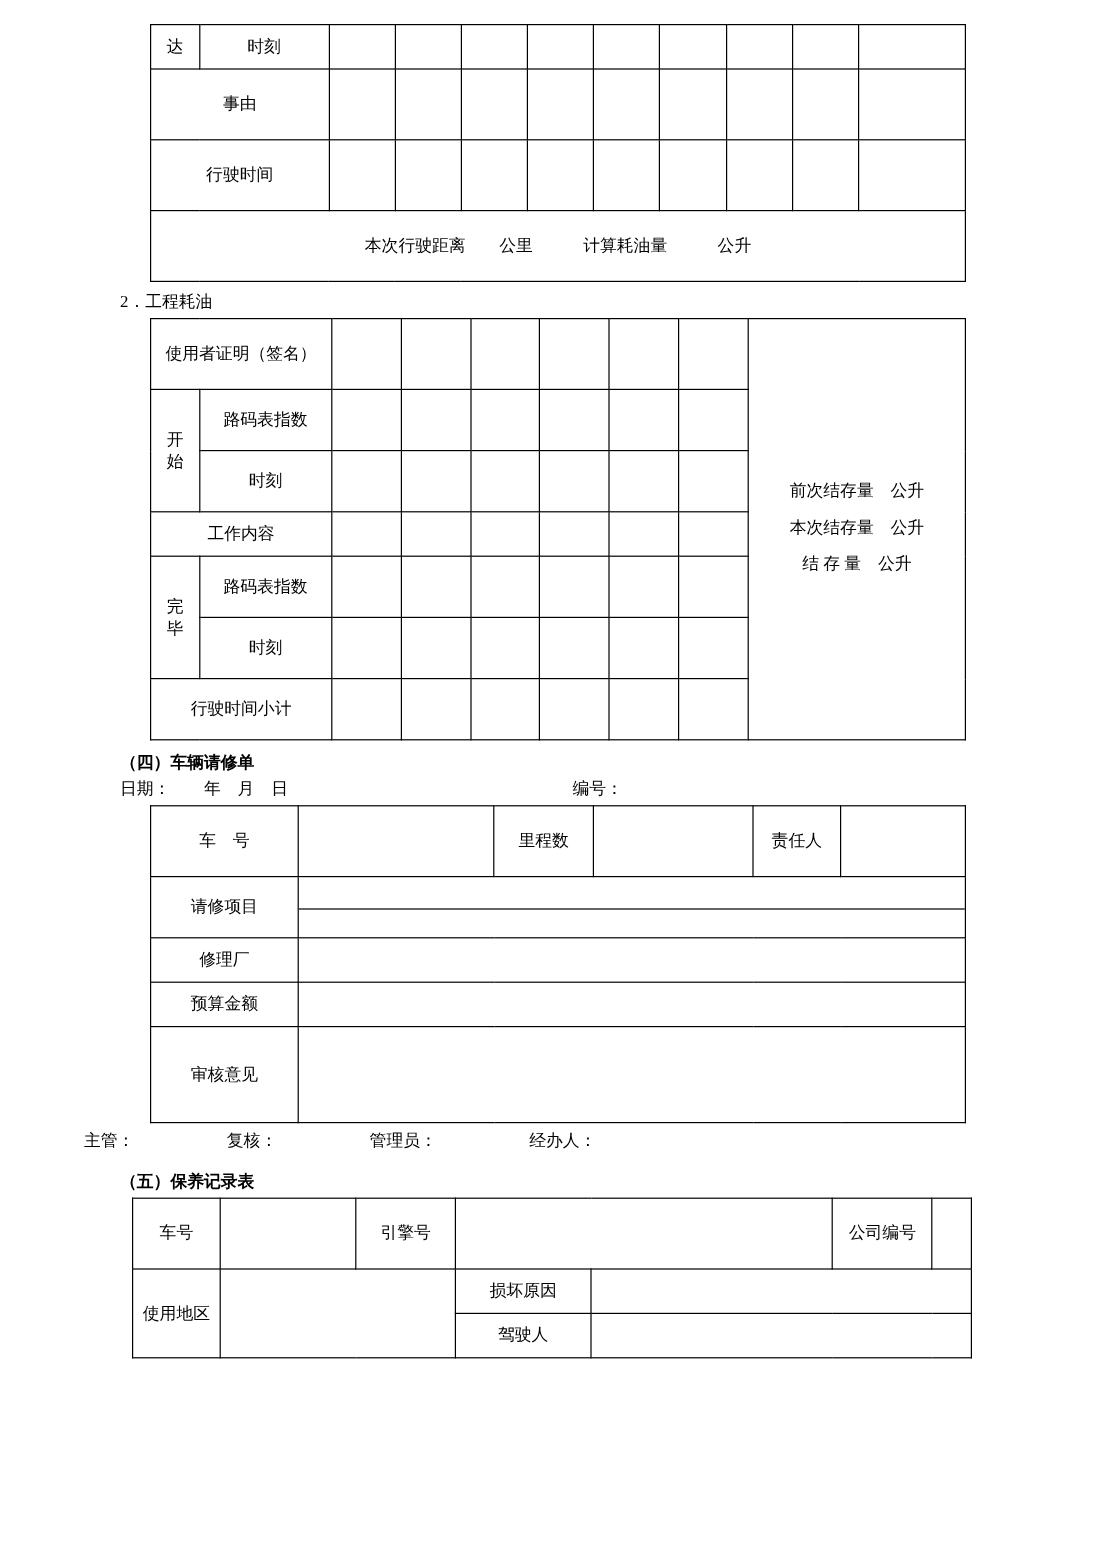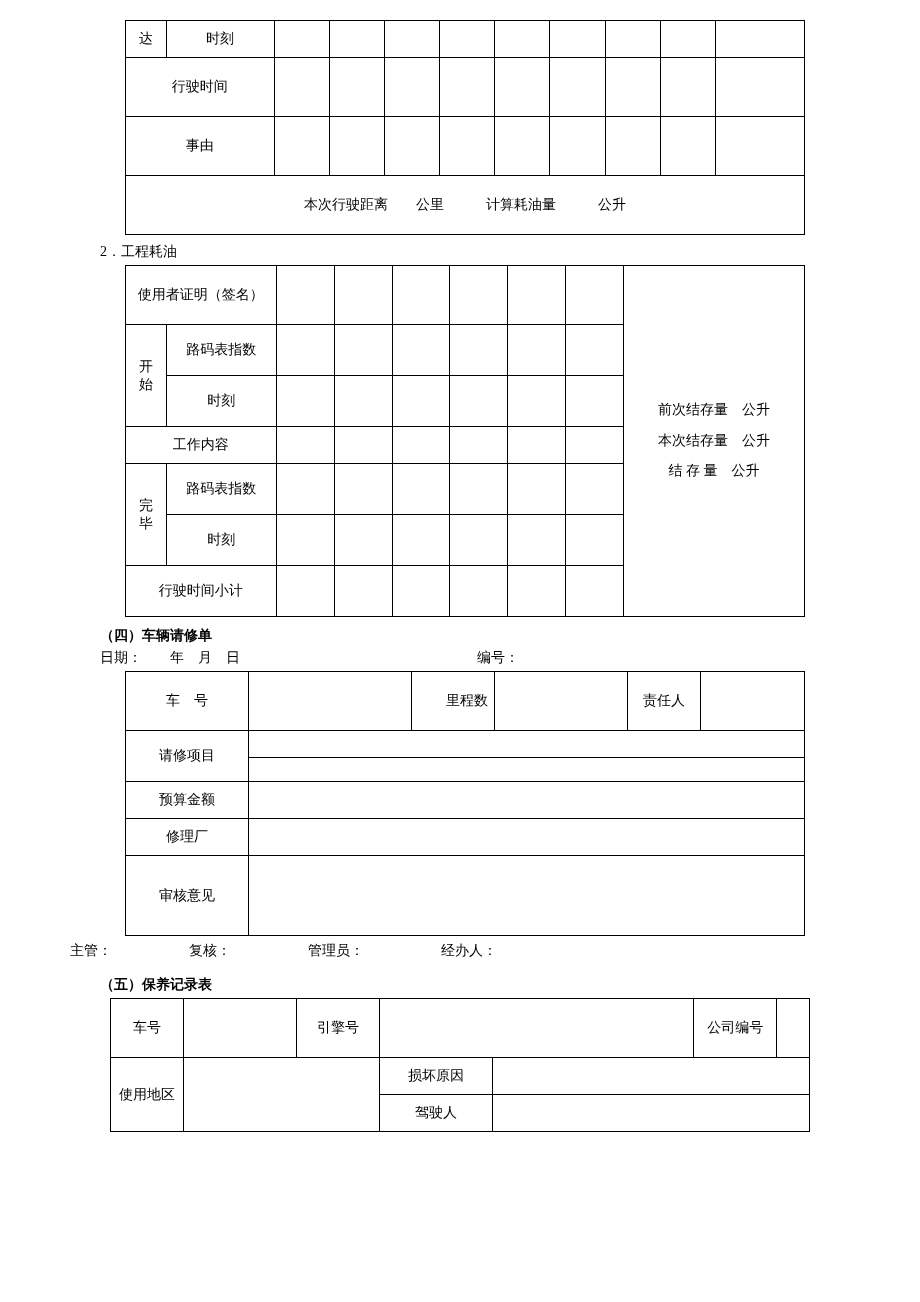--- a/index.html
+++ b/index.html
@@ -83,33 +83,33 @@
     <td style="width:50px;"></td>
     <td style="width:50px;"></td>
     <td style="width:50px;"></td>
     <td style="width:50px;"></td>
     <td style="width:50px;"></td>
     <td style="width:50px;"></td>
     <td style="width:50px;"></td>
     <td style="width:90px;"></td>
   </tr>
   <tr class="tall">
+    <td colspan="2">事由</td>
+    <td></td>
+    <td></td>
+    <td></td>
+    <td></td>
+    <td></td>
+    <td></td>
+    <td></td>
+    <td></td>
+    <td></td>
+  </tr>
+  <tr class="tall">
     <td colspan="2">行驶时间</td>
-    <td></td>
-    <td></td>
-    <td></td>
-    <td></td>
-    <td></td>
-    <td></td>
-    <td></td>
-    <td></td>
-    <td></td>
-  </tr>
-  <tr class="tall">
-    <td colspan="2">事由</td>
     <td></td>
     <td></td>
     <td></td>
     <td></td>
     <td></td>
     <td></td>
     <td></td>
     <td></td>
     <td></td>
   </tr>
@@ -201,38 +201,38 @@
   <span>日期：　　年　月　日</span>
   <span style="display:inline-block; width:230px;"></span>
   <span>编号：</span>
 </div>
 
 <table class="table3">
   <tbody>
       <tr class="tall">
     <td style="width:110px;">车　号</td>
     <td style="width:150px;"></td>
-    <td style="width:70px;text-align:right;">里程数</td>
+    <td style="width:70px;">里程数</td>
     <td style="width:120px;"></td>
     <td style="width:60px;">责任人</td>
     <td></td>
   </tr>
   <tr class="med">
     <td>请修项目</td>
     <td colspan="5" style="padding:0;">
       <div style="border-bottom:1px solid #000; height:20px;"></div>
       <div style="height:18px;"></div>
     </td>
   </tr>
   <tr class="short">
+    <td>修理厂</td>
+    <td colspan="5"></td>
+  </tr>
+  <tr class="short">
     <td>预算金额</td>
-    <td colspan="5"></td>
-  </tr>
-  <tr class="short">
-    <td>修理厂</td>
     <td colspan="5"></td>
   </tr>
   <tr style="height:80px;">
     <td>审核意见</td>
     <td colspan="5"></td>
   </tr>
 </tbody>
   </table>
 
 <div class="signers">

